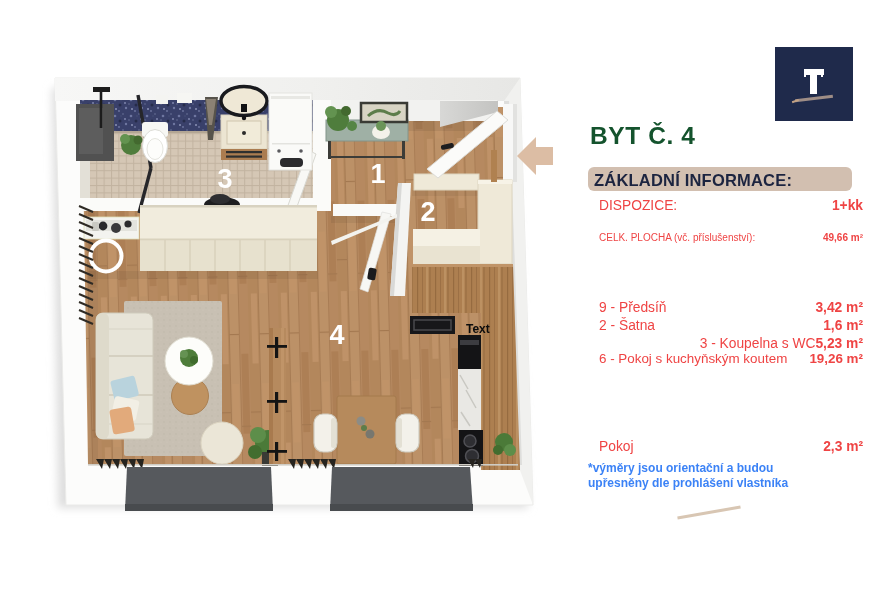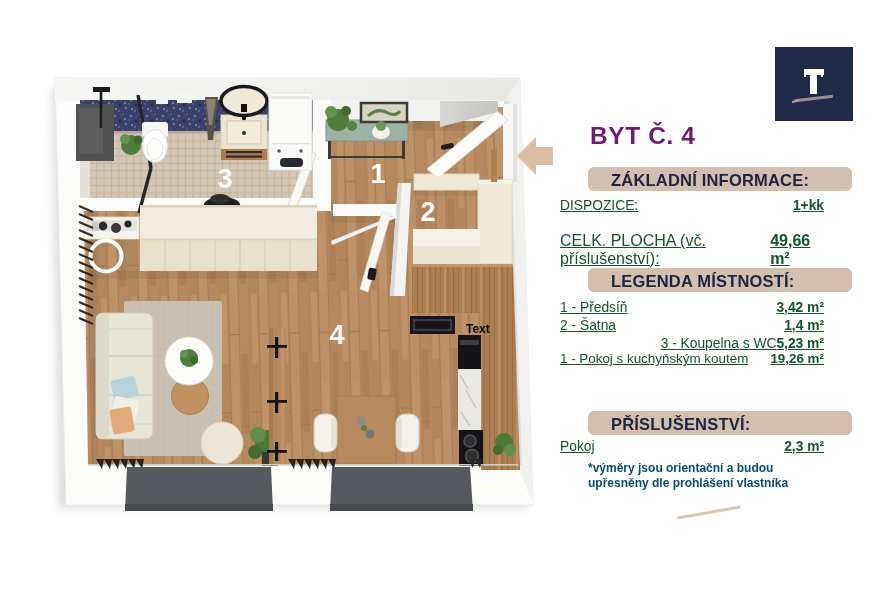--- a/index.html
+++ b/index.html
@@ -1,22 +1,22 @@
 <!DOCTYPE html>
 <html><head>
 <meta charset="utf-8">
 <style>
   html,body{margin:0;padding:0;background:#ffffff;}
   #page{position:relative;width:890px;height:593px;background:#ffffff;overflow:hidden;
         font-family:"Liberation Sans",sans-serif;}
   .abs{position:absolute;}
   .bar{position:absolute;left:588px;width:264px;height:24px;background:#d2bfb0;border-radius:6px;
-       color:#1c2440;font-weight:bold;font-size:16.5px;line-height:26px;padding-left:23px;box-sizing:border-box;letter-spacing:0.2px;}
-  .row{position:absolute;left:560px;width:264px;display:flex;justify-content:space-between;
-       color:#14532d;font-size:13.8px;text-decoration:underline;}
+       color:#1c2440;font-weight:bold;font-size:16.5px;line-height:26px;padding-left:6px;box-sizing:border-box;letter-spacing:0.2px;}
+  .row{position:absolute;left:599px;width:264px;display:flex;justify-content:space-between;
+       color:#ef4444;font-size:13.8px;}
   .row b{font-weight:bold;}
 </style>
 </head>
 <body>
 <div id="page">
 
 <svg class="abs" style="left:0;top:0" width="560" height="593" viewBox="0 0 560 593">
 <defs>
   <pattern id="wood" width="30" height="150" patternUnits="userSpaceOnUse" patternTransform="rotate(-1.5)">
     <rect width="30" height="150" fill="#b78c63"></rect>
@@ -332,62 +332,60 @@
 
 <div class="abs" style="left:775px;top:47px;width:78px;height:74px;background:#1f2a4b;">
   <div class="abs" style="left:28.5px;top:21.5px;width:20px;height:6px;background:#ffffff;"></div>
   <div class="abs" style="left:28.5px;top:27.5px;width:2.6px;height:2.6px;background:#ffffff;"></div>
   <div class="abs" style="left:45.9px;top:27.5px;width:2.6px;height:2.6px;background:#ffffff;"></div>
   <div class="abs" style="left:34.7px;top:21.5px;width:7.8px;height:25px;background:#ffffff;"></div>
   <div class="abs" style="left:20px;top:50.3px;width:38px;height:2.8px;background:#9e8d86;transform:rotate(-7deg);"></div>
   <div class="abs" style="left:16.5px;top:53.2px;width:7px;height:2.4px;background:#c3a284;transform:rotate(-20deg);"></div>
 </div>
 
-<div class="abs" style="left:590px;top:122px;font-size:24.5px;font-weight:bold;color:#701a75;letter-spacing:0.6px;">BYT Č. 4</div>
+<div class="abs" style="left:590px;top:122px;font-size:24.5px;font-weight:bold;color:#14532d;letter-spacing:0.6px;">BYT Č. 4</div>
 
 <div class="bar" style="top:167px;">ZÁKLADNÍ INFORMACE:</div>
 
 <div class="row" style="top:198px;">
       <span>DISPOZICE:</span>
       <b>1+kk</b>
     </div>
 
 
-<div class="row" style="top:231.5px;font-size:16px;">
+<div class="row" style="top:231.5px;font-size:10px;">
       <span>CELK. PLOCHA (vč. příslušenství):</span>
       <b>49,66 m²</b>
     </div>
 
-<div class="bar" style="top:268px;">LEGENDA MÍSTNOSTÍ:</div>
 
 <div class="row" style="top:300px;">
-      <span>1 - Předsíň</span>
+      <span>9 - Předsíň</span>
       <b>3,42 m²</b>
     </div>
 
 <div class="row" style="top:318px;">
       <span>2 - Šatna</span>
-      <b>1,4 m²</b>
+      <b>1,6 m²</b>
     </div>
 
 <div class="row" style="top:335.5px;justify-content:flex-end;">
       <span>3 - Koupelna s WC</span>
       <b>5,23 m²</b>
     </div>
 
 <div class="row" style="top:351px;font-size:13.4px;">
-      <span>1 - Pokoj s kuchyňským koutem</span>
+      <span>6 - Pokoj s kuchyňským koutem</span>
       <b>19,26 m²</b>
     </div>
 
 
-<div class="bar" style="top:410.5px;">PŘÍSLUŠENSTVÍ:</div>
 
 <div class="row" style="top:439px;">
       <span>Pokoj</span>
       <b>2,3 m²</b>
     </div>
 
-<div class="abs" style="left:588px;top:461px;font-size:12px;font-weight:bold;color:#0c4a6e;line-height:14.5px;">*výměry jsou orientační a budou<br>upřesněny dle prohlášení vlastníka</div>
+<div class="abs" style="left:588px;top:461px;font-size:12px;font-weight:bold;color:#3b82f6;line-height:14.5px;">*výměry jsou orientační a budou<br>upřesněny dle prohlášení vlastníka</div>
 
 <div class="abs" style="left:677px;top:511px;width:64px;height:3px;background:#d8c6b3;transform:rotate(-10deg);"></div>
 
 </div>
 
 </body></html>

